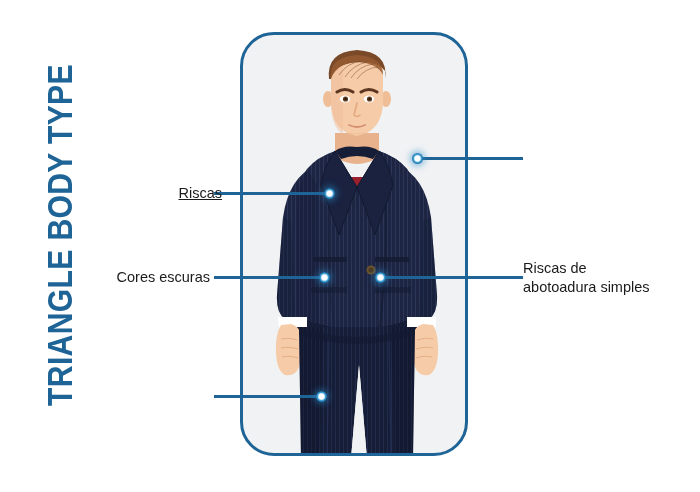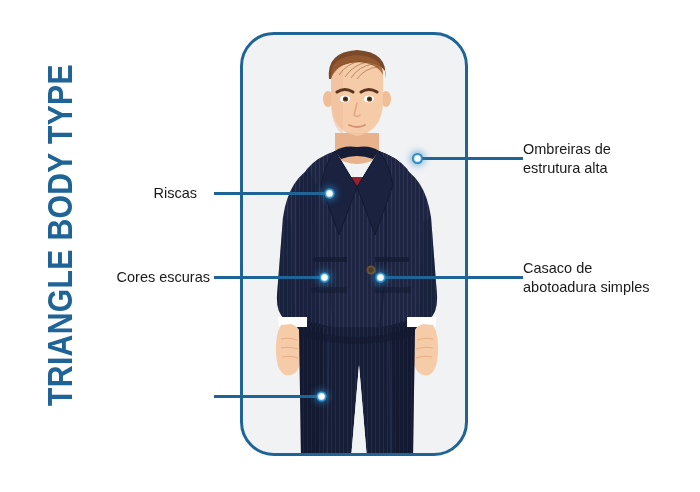--- a/index.html
+++ b/index.html
@@ -228,31 +228,29 @@
         <path d="M86 300 L84 424" stroke="#29335a" stroke-width="1.4" opacity="0.65"></path>
         <path d="M146 300 L148 424" stroke="#29335a" stroke-width="1.4" opacity="0.65"></path>
 
         <path d="M56 292 Q114 312 172 292 L172 300 Q114 318 56 300 Z" fill="#121930" opacity="0.6"></path>
       </g>
     </svg>
   </div>
 
   <div class="leader" style="left:417px; top:156.5px; width:106px;"></div>
   <div class="dot" style="left:411.5px; top:152.5px;"></div>
-  <div class="label right" style="left:523px; top:140px; width:165px;">Ombreiras de
-estrutura alta</div>
 
   <div class="leader" style="left:380px; top:275.5px; width:143px;"></div>
   <div class="dot" style="left:374.5px; top:271.5px;"></div>
-  <div class="label right" style="left:523px; top:259px; width:172px;">Casaco de
+  <div class="label right" style="left:523px; top:259px; width:172px;">Riscas de
 abotoadura simples</div>
 
   <div class="leader" style="left:214px; top:191.5px; width:115px;"></div>
   <div class="dot" style="left:323.5px; top:187.5px;"></div>
-  <div class="label left" style="left:27px; top:184px; width:170px;">Riscas</div>
+  <div class="label left" style="left:52px; top:184px; width:170px;text-decoration:underline;">Riscas</div>
 
   <div class="leader" style="left:214px; top:275.5px; width:110px;"></div>
   <div class="dot" style="left:318.5px; top:271.5px;"></div>
   <div class="label left" style="left:40px; top:268px; width:170px;">Cores escuras</div>
 
   <div class="leader" style="left:214px; top:394.5px; width:107px;"></div>
   <div class="dot" style="left:315.5px; top:390.5px;"></div>
 
 </div>
 

